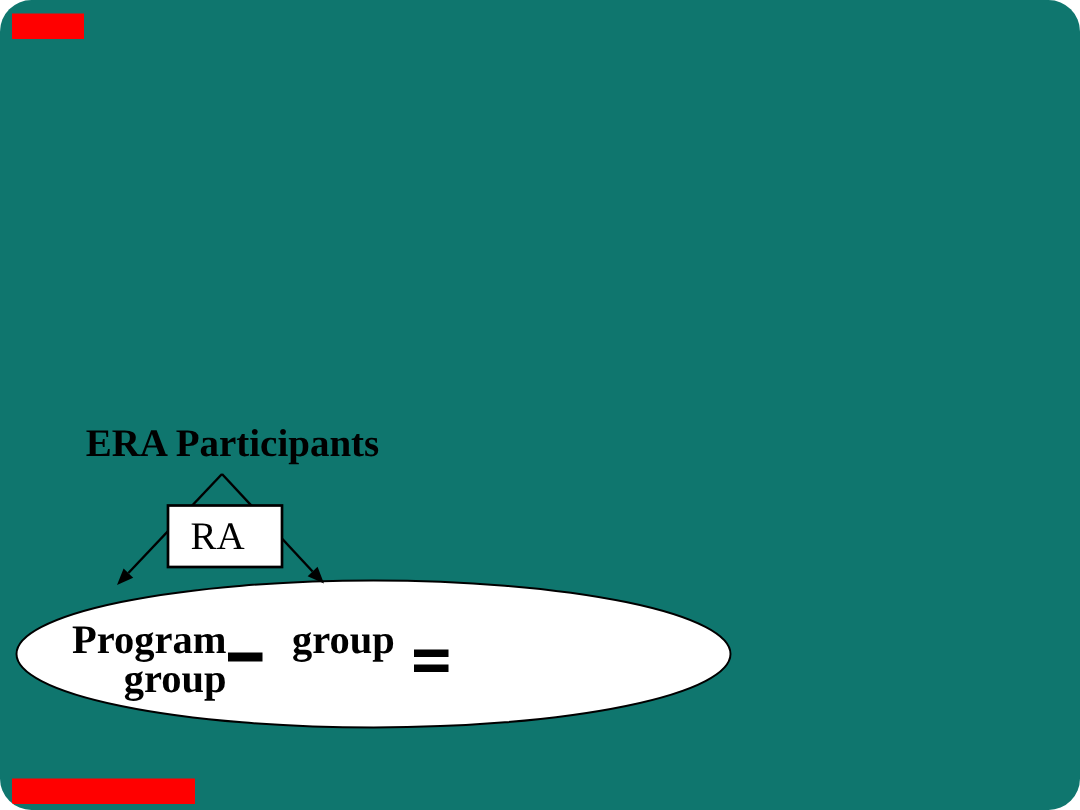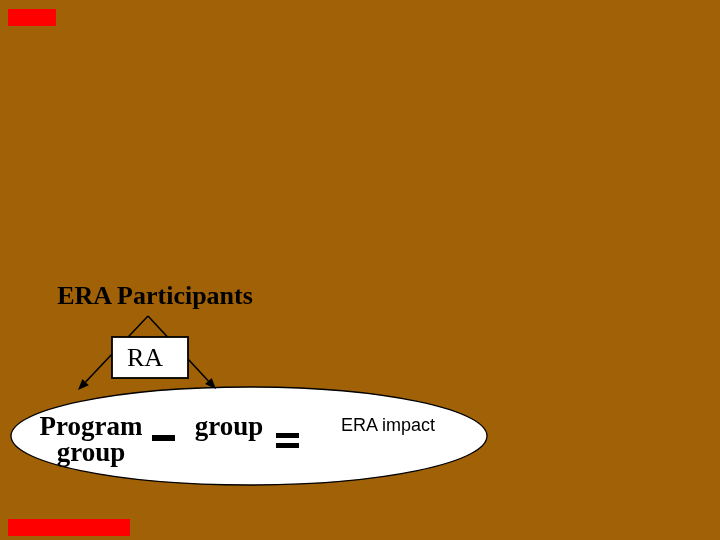--- a/index.html
+++ b/index.html
@@ -4,24 +4,25 @@
 <style>
   html, body {
     margin: 0;
     padding: 0;
     background: #ffffff;
   }
   #slide {
     position: relative;
     width: 720px;
     height: 540px;
-    background: #a16207;
+    background: #0f766e;
     overflow: hidden;
     font-family: "Liberation Serif", "DejaVu Serif", serif;
     color: #000000;
+    border-radius: 21px;
   }
 
   
   .red-bar {
     position: absolute;
     background: #ff0000;
   }
   #red-bar-top  { left: 8px;  top: 9px;   width: 48px;  height: 17px; }
   #red-bar-bottom { left: 8px; top: 519px; width: 122px; height: 17px; }
 
@@ -48,21 +49,21 @@
   #ra-label {
     left: 112px; top: 337px; width: 66px; height: 41px;
     display: flex; align-items: center; justify-content: center;
     font-size: 26px; font-weight: normal;
     text-align: center;
   }
   .group-label {
     font-size: 27px; font-weight: bold;
     line-height: 26px;
   }
-  #program-group { left: 31px;  top: 413px; width: 120px; }
+  #program-group { left: 31px;  top: 413px; width: 120px; text-align: right; }
   #control-group { left: 169px; top: 413px; width: 120px; }
 
   .op-bar {
     position: absolute;
     background: #000000;
   }
   #minus-bar   { left: 152px; top: 435px; width: 23px; height: 6px; }
   #equals-top  { left: 276px; top: 433px; width: 23px; height: 5px; }
   #equals-bot  { left: 276px; top: 443px; width: 23px; height: 5px; }
 
@@ -105,16 +106,15 @@
   <div id="minus-bar" class="op-bar" aria-label="−"></div>
 
   <div id="control-group" class="txt group-label">
     <div>group</div>
   </div>
 
   <div id="equals-top" class="op-bar" aria-label="="></div>
   <div id="equals-bot" class="op-bar" aria-label="="></div>
 
   <div id="impact-label" class="txt">
-    <div>ERA impact</div>
   </div>
 
 </div>
 
 </body></html>

